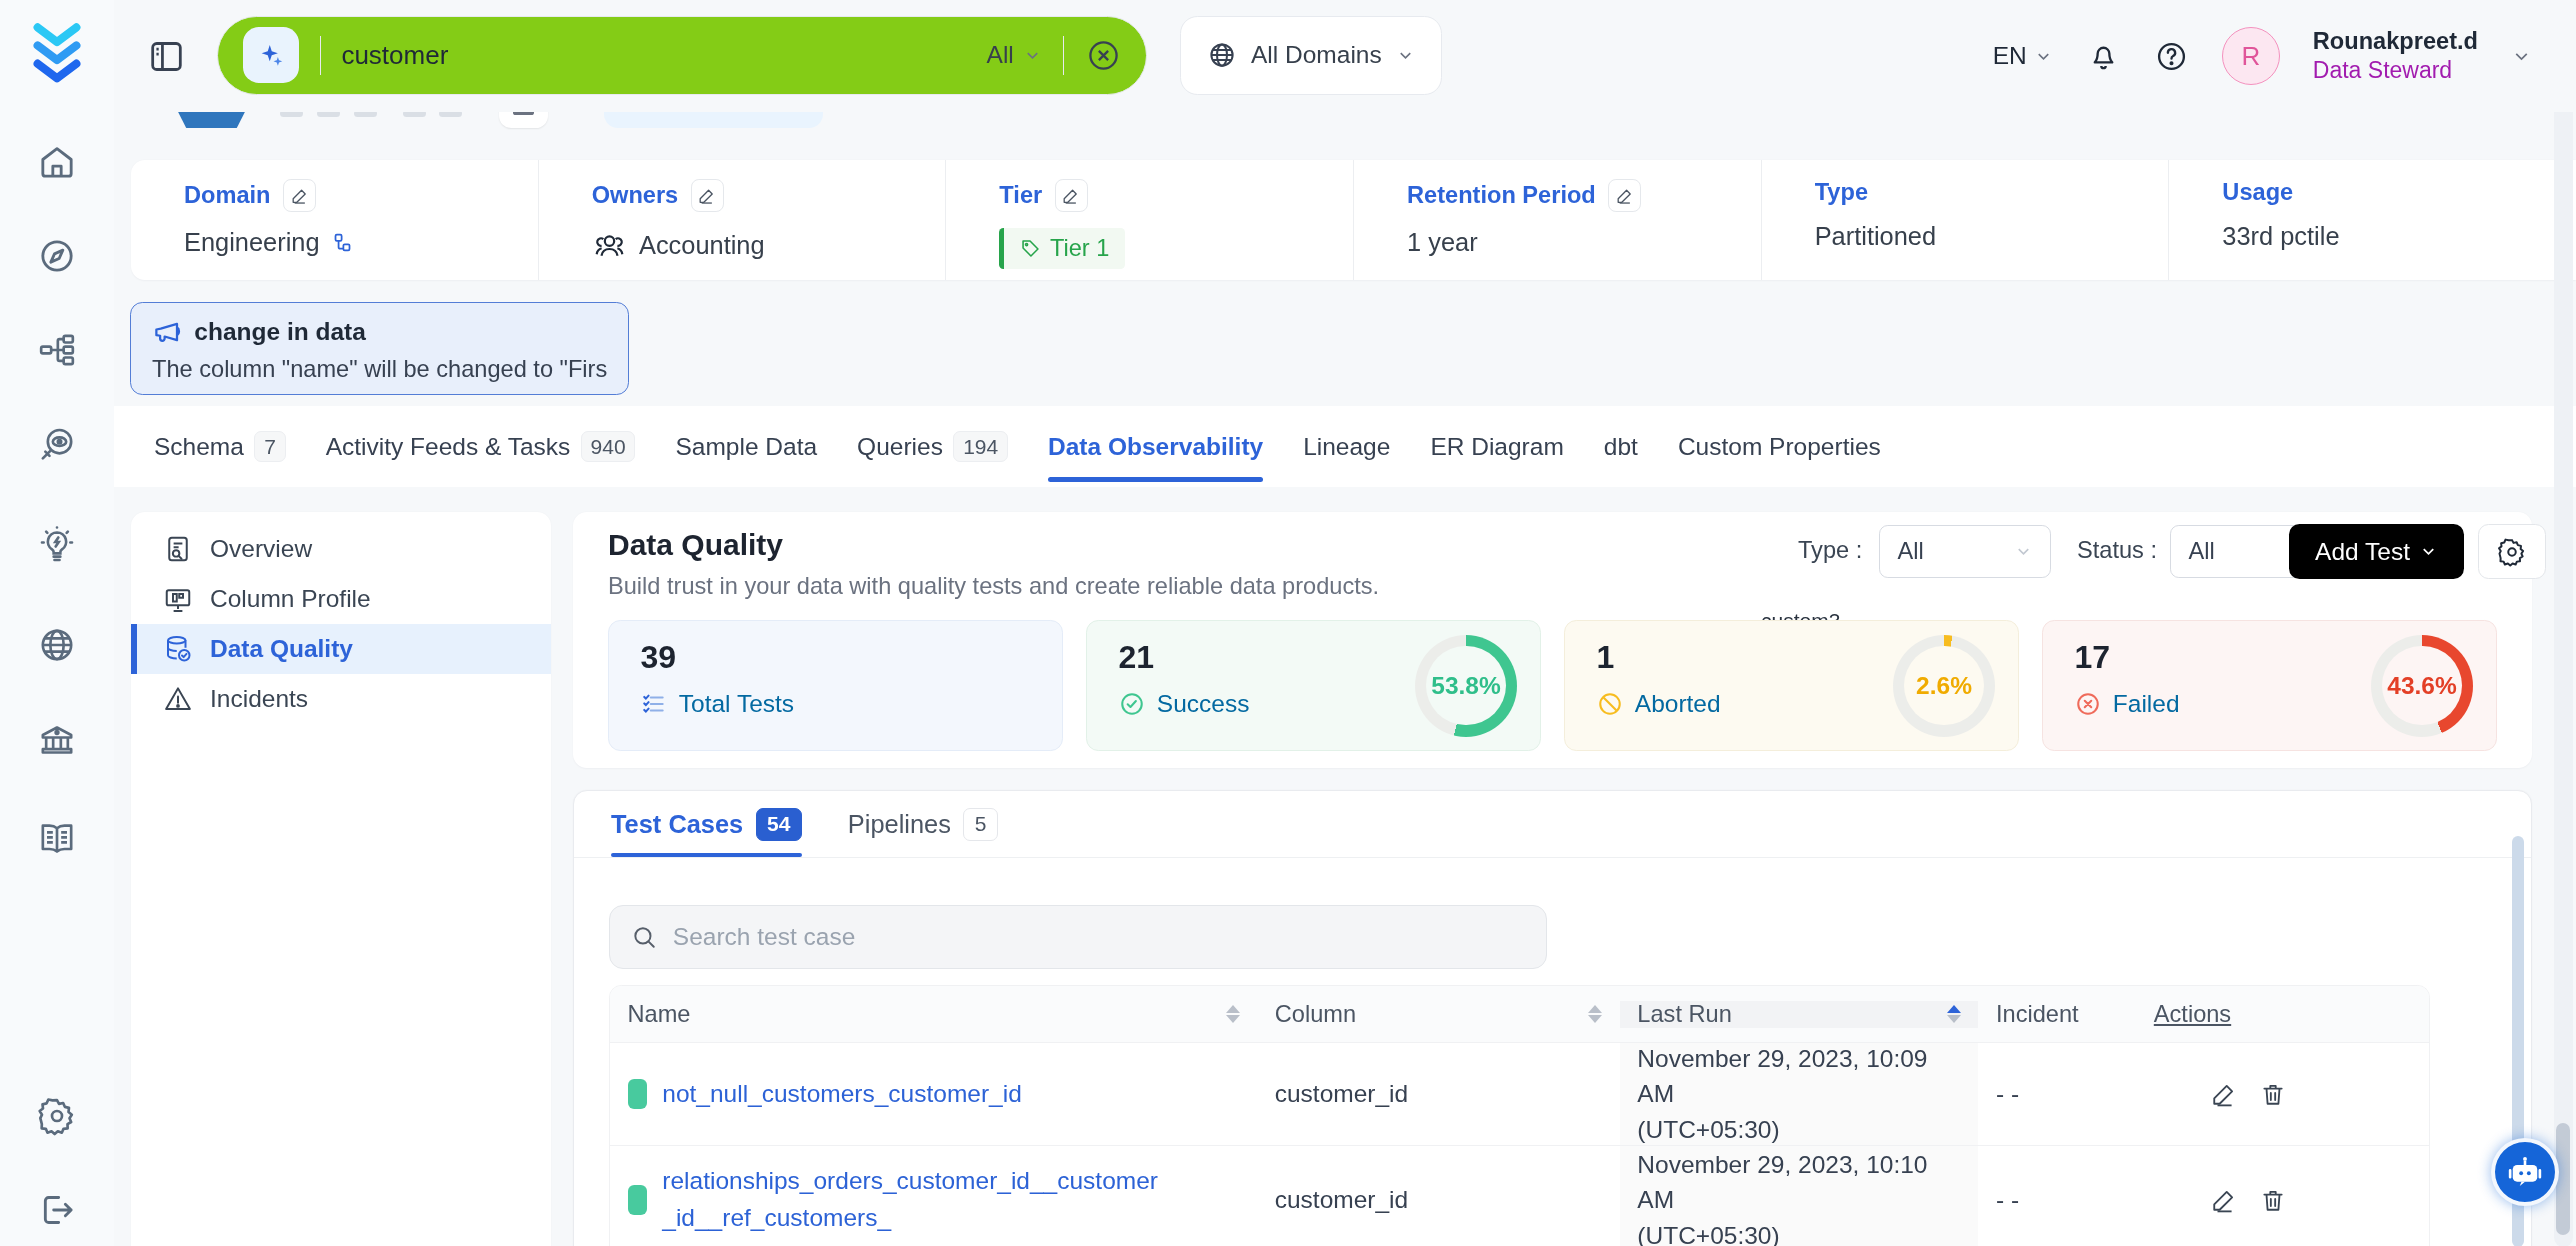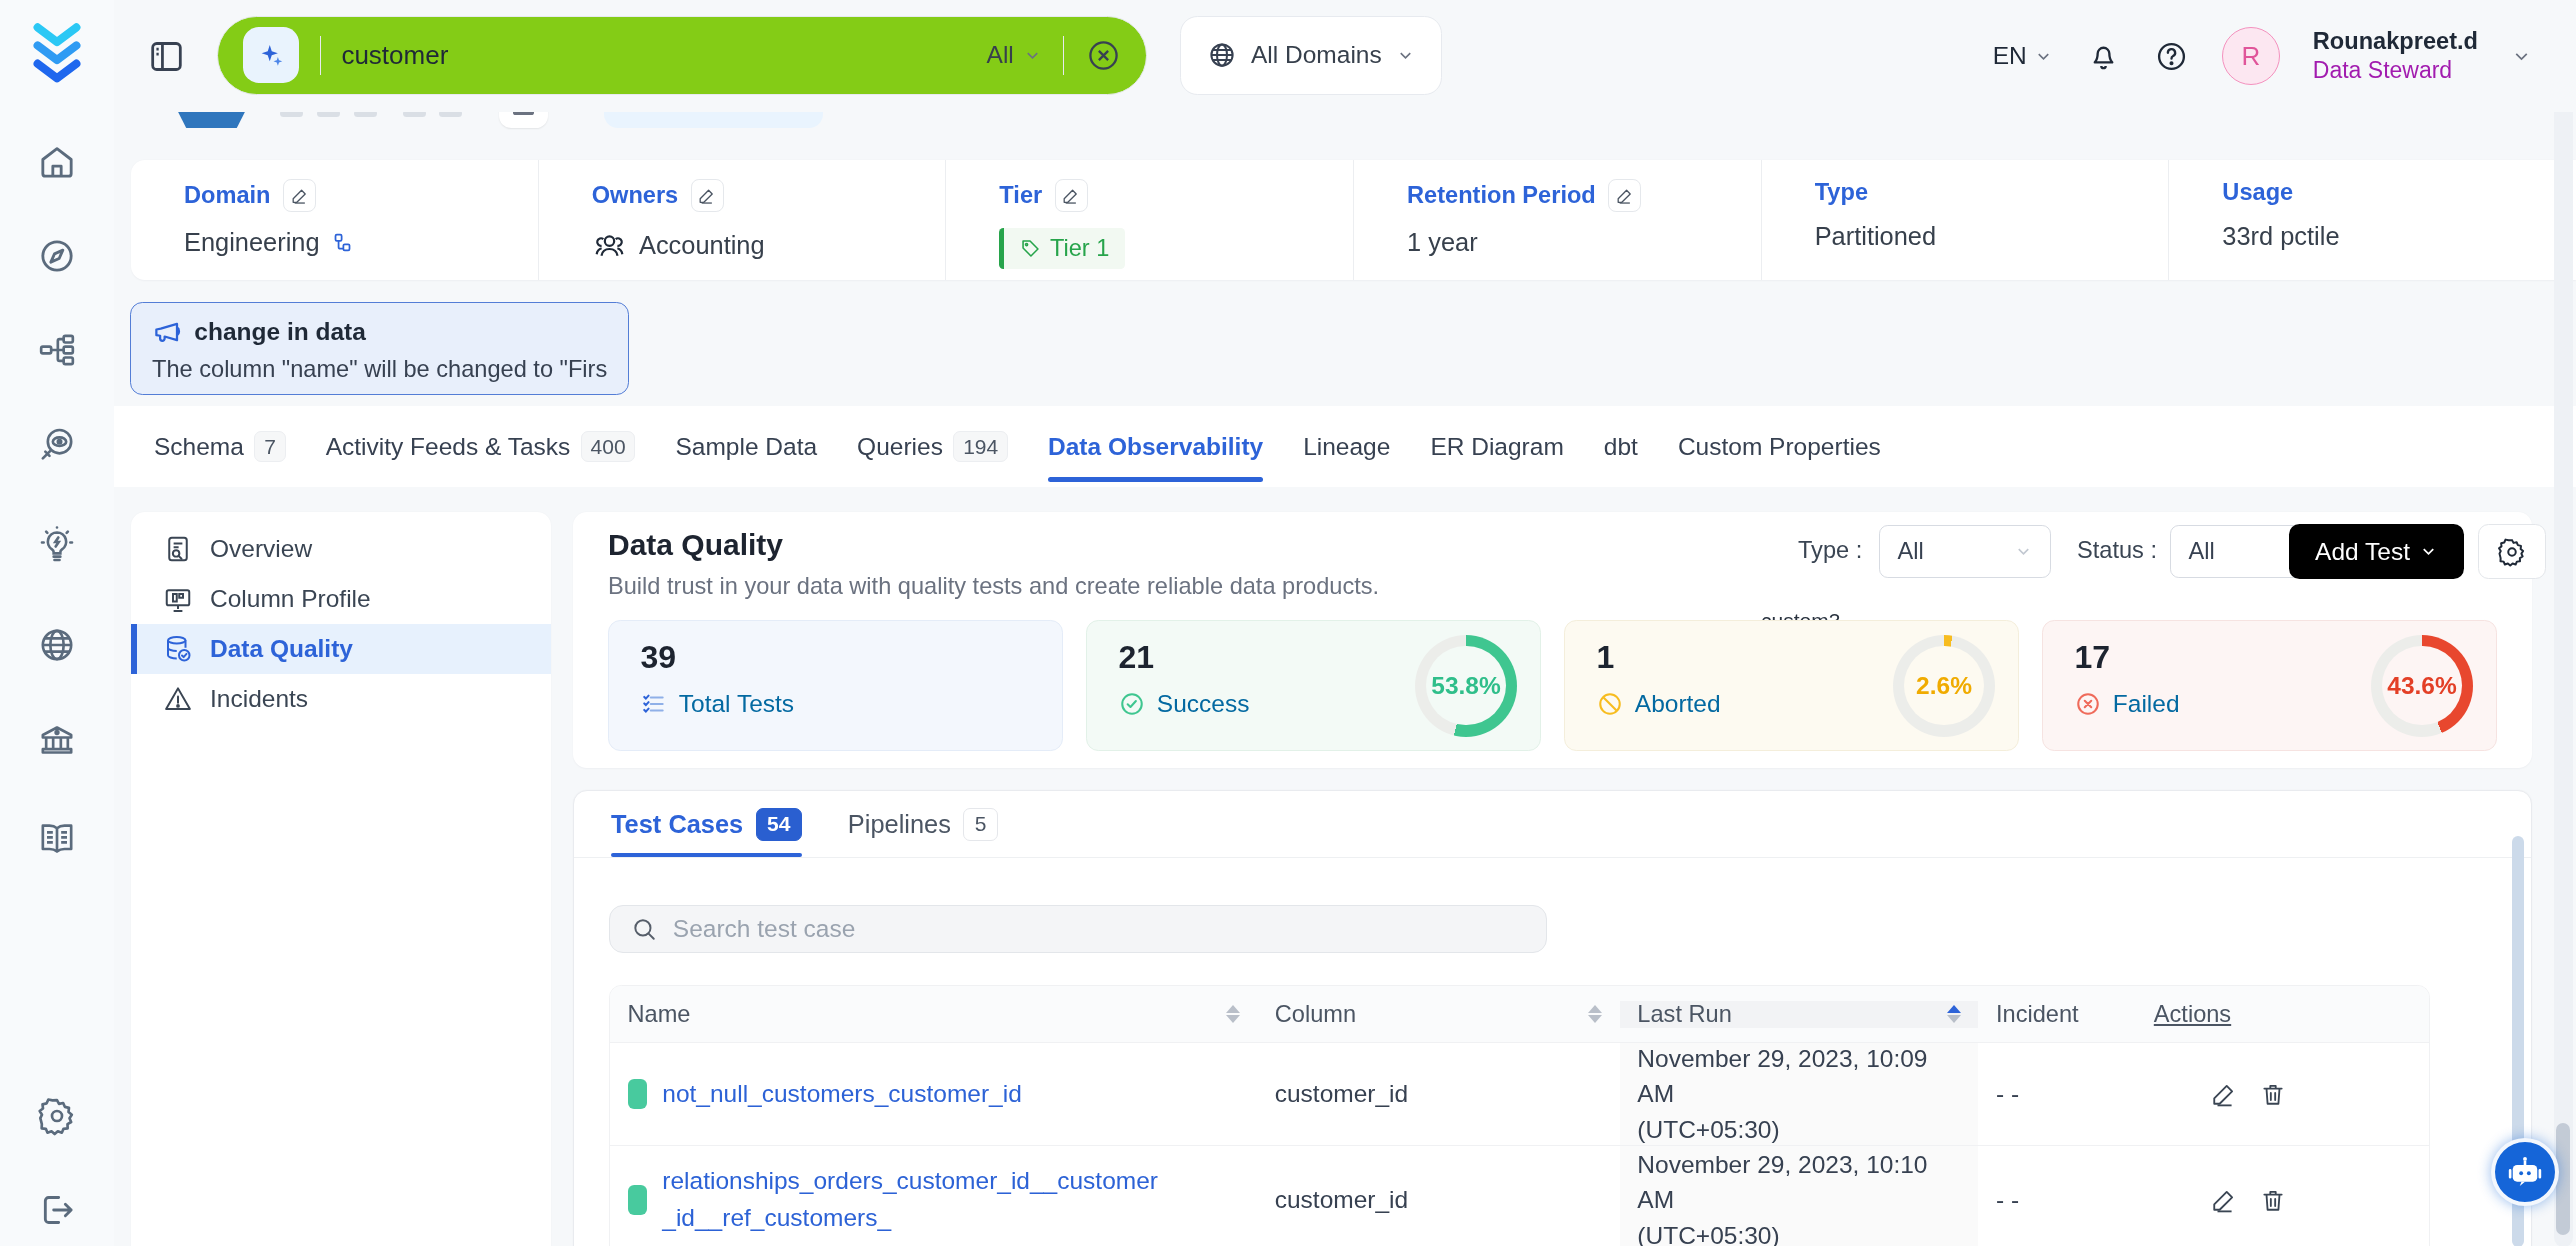--- a/index.html
+++ b/index.html
@@ -81,21 +81,21 @@
   .custom3 { position:absolute; left:674px; top:-12.3px; font-size:21px; color:#2b3440; }
 
   
   .cardB { position:absolute; left:573px; top:790px; width:1959px; height:543px; background:#fff; border:0.9px solid #e9ebef; border-radius:14px; box-shadow:0 0.9px 1.8px rgba(16,24,40,.04); }
   .inner-tabs { height:67px; border-bottom:0.9px solid #eef0f2; display:flex; align-items:center; gap:46px; padding-left:37px; }
   .itab { position:relative; height:100%; display:flex; align-items:center; gap:12.3px; font-size:25.4px; color:#4b5563; cursor:pointer; }
   .itab .cnt { font-size:21px; padding:3.5px 10.5px; border-radius:7px; background:#fff; border:0.9px solid #e5e7eb; color:#4b5563; }
   .itab.active { color:#2d63d8; font-weight:700; }
   .itab.active .cnt { background:#2a5fd0; border-color:#2a5fd0; color:#fff; }
   .itab.active::after { content:""; position:absolute; left:0; right:0; bottom:0; height:4.4px; border-radius:2.6px; background:#2d63d8; }
-  .tc-search { position:absolute; left:35px; top:114px; width:938px; height:48px; background:#f4f5f7; border:0.9px solid #e3e6ea; border-radius:14px; display:flex; align-items:center; gap:15.8px; padding:0 21px; }
+  .tc-search { position:absolute; left:35px; top:114px; width:938px; height:64px; background:#f4f5f7; border:0.9px solid #e3e6ea; border-radius:14px; display:flex; align-items:center; gap:15.8px; padding:0 21px; }
   .tc-search input { flex:1; border:none; outline:none; background:transparent; font-size:24.5px; color:#1f2937; font-family:inherit; }
   .tc-search input::placeholder { color:#9aa3af; }
 
   .tc-table { position:absolute; left:35px; top:194px; width:1821px; border:0.9px solid #f0f1f3; border-radius:12.3px 12.3px 0 0; overflow:hidden; }
   .tr { display:flex; align-items:stretch; }
   .th { background:#fafbfc; height:56px; align-items:center; font-size:23.6px; color:#4b5563; font-weight:500; }
   .c-name { width:648px; padding:0 17.5px; display:flex; align-items:center; }
   .c-col  { width:363px; padding:0 17.5px; display:flex; align-items:center; }
   .c-run  { width:359px; padding:0 17.5px; display:flex; align-items:center; }
   .c-inc  { width:158px; padding:0 17.5px; display:flex; align-items:center; }
@@ -390,21 +390,21 @@
   <div class="announce-body">The column "name" will be changed to "First ...</div>
 </div>
 
 <div class="tabband">
   <div class="etab">
       <span>Schema</span>
       <span class="cnt">7</span>
     </div>
   <div class="etab">
       <span>Activity Feeds &amp; Tasks</span>
-      <span class="cnt">400</span>
+      <span class="cnt">940</span>
     </div>
   <div class="etab">
       <span>Sample Data</span>
     </div>
   <div class="etab">
       <span>Queries</span>
       <span class="cnt">194</span>
     </div>
   <div class="etab active">
       <span>Data Observability</span>

